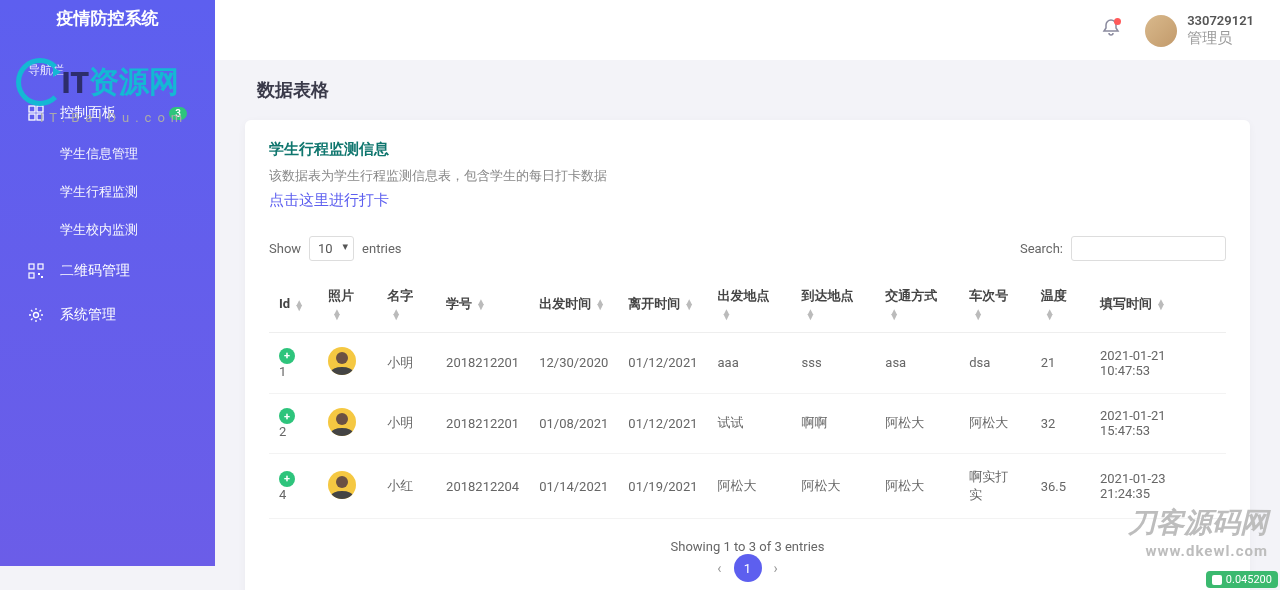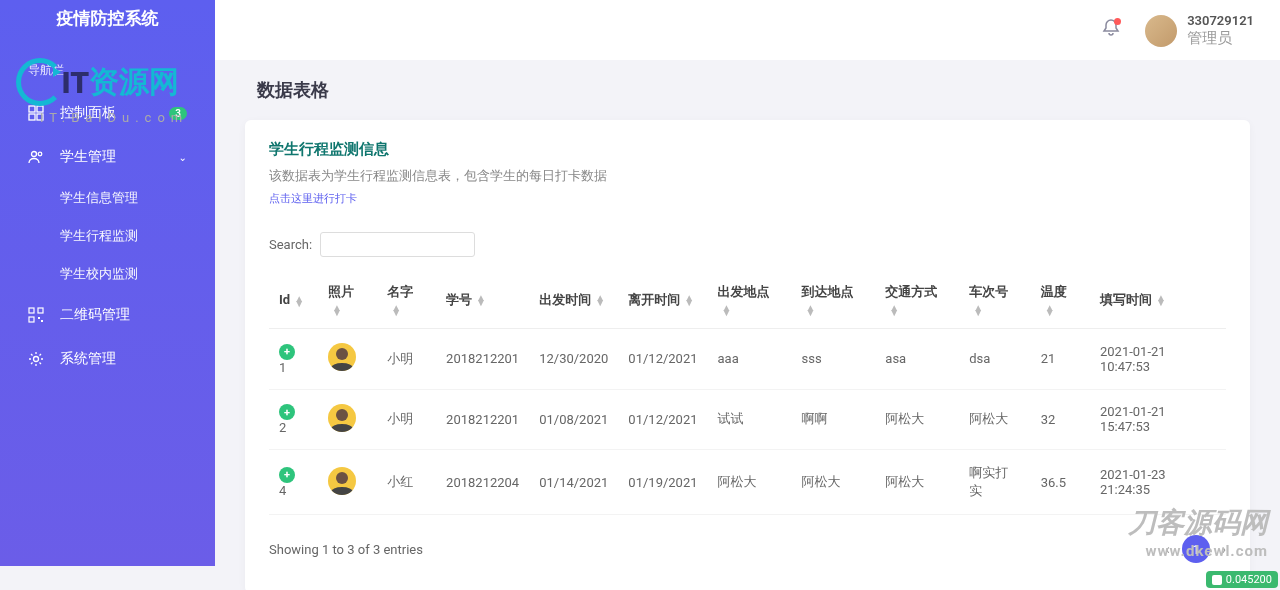--- a/index.html
+++ b/index.html
@@ -18,37 +18,37 @@
 .user { display:flex; align-items:flex-end; gap:10px; }
 .avatar-sm { width:32px; height:32px; border-radius:50%; background:linear-gradient(135deg,#d9b98c,#c29a6b); }
 .user-meta { line-height:1.2; }
 .user-id { font-size:13px; color:#555; font-weight:600; }
 .user-role { font-size:15px; color:#999; }
 .content { position:absolute; left:215px; top:60px; right:0; bottom:0; padding:18px 30px 0; }
 .page-title { font-size:18px; font-weight:700; color:#3a3a4a; margin-bottom:18px; padding-left:12px; }
 .card { background:#fff; border-radius:6px; padding:20px 24px 30px; box-shadow:0 2px 8px rgba(0,0,0,0.04); }
 .card-title { font-size:15px; font-weight:700; color:#0f766e; margin-bottom:8px; }
 .card-desc { font-size:13px; color:#888; margin-bottom:6px; }
-.card-link { font-size:11px; color:#5d5fef; cursor:pointer; }
+.card-link { font-size:15px; color:#5d5fef; cursor:pointer; }
 .table-controls { display:flex; justify-content:space-between; align-items:center; margin-top:26px; font-size:13px; color:#666; }
 .show-entries { display:flex; align-items:center; gap:8px; }
 .show-entries select { padding:4px 20px 4px 8px; border:1px solid #ddd; border-radius:3px; font-size:13px; color:#555; appearance:none; background:#fff; position:relative; }
 .select-wrap { position:relative; }
 .select-wrap::after { content:"▾"; position:absolute; right:6px; top:4px; font-size:11px; color:#555; pointer-events:none; }
 .search-box { display:flex; align-items:center; gap:8px; }
 .search-box input { border:1px solid #ddd; border-radius:3px; padding:4px 8px; font-size:13px; width:155px; }
 table { width:100%; border-collapse:collapse; margin-top:14px; }
 th { text-align:left; font-size:13px; font-weight:700; color:#444; padding:12px 10px; border-bottom:1px solid #eee; position:relative; }
 th .sort { color:#bbb; font-size:10px; margin-left:4px; display:inline-flex; flex-direction:column; line-height:5px; vertical-align:middle; }
 td { font-size:13px; color:#666; padding:14px 10px; border-bottom:1px solid #f3f3f3; vertical-align:middle; }
 .expand-btn { width:16px; height:16px; border-radius:50%; background:#2ec47c; color:#fff; display:inline-flex; align-items:center; justify-content:center; font-size:11px; font-weight:700; margin-right:6px; cursor:pointer; }
 .avatar-cell { width:28px; height:28px; border-radius:50%; background:#f5c842; display:inline-flex; align-items:center; justify-content:center; position:relative; overflow:hidden; }
 .avatar-cell::before { content:""; position:absolute; width:12px; height:12px; background:#6b5143; border-radius:50%; top:5px; }
 .avatar-cell::after { content:""; position:absolute; width:22px; height:10px; background:#444; bottom:-2px; border-radius:50% 50% 0 0; }
-.footer-row { display:flex; justify-content:space-between; align-items:center; margin-top:20px; font-size:13px; color:#666; }
+.footer-row { display:flex; justify-content:space-between; align-items:center; margin-top:20px; font-size:13px; color:#666;flex-direction:column; }
 .pagination { display:flex; align-items:center; gap:12px; }
 .pg-btn { color:#999; cursor:pointer; font-size:14px; }
 .pg-num { width:28px; height:28px; border-radius:50%; background:#5d5fef; color:#fff; display:flex; align-items:center; justify-content:center; font-size:13px; cursor:pointer; }
 .watermark-logo { position:absolute; left:16px; top:58px; font-size:30px; font-weight:900; pointer-events:none; z-index:5; }
 .watermark-logo .icon-c { display:inline-block; width:48px; height:48px; border:5px solid #14b8d4; border-right-color:transparent; border-radius:50%; position:relative; vertical-align:middle; margin-right:-10px; }
 .watermark-logo .icon-c::after { content:""; position:absolute; right:-2px; top:4px; width:0; height:0; border-left:8px solid #14b8d4; border-top:5px solid transparent; border-bottom:5px solid transparent; }
 .watermark-logo .t1 { color:#2d2d6b; vertical-align:middle; }
 .watermark-logo .t2 { color:#14b8d4; vertical-align:middle; }
 .watermark-sub { position:absolute; left:40px; top:110px; font-size:13px; letter-spacing:6px; color:#aaa; pointer-events:none; z-index:5; }
 .watermark-br { position:absolute; right:12px; bottom:30px; text-align:right; pointer-events:none; }
@@ -68,31 +68,20 @@
       <svg width="16" height="16" viewBox="0 0 16 16" fill="none">
           <rect x="1" y="1" width="6" height="6" stroke="#fff" stroke-width="1.3"></rect>
           <rect x="9" y="1" width="6" height="6" stroke="#fff" stroke-width="1.3"></rect>
           <rect x="1" y="9" width="6" height="6" stroke="#fff" stroke-width="1.3"></rect>
           <rect x="9" y="9" width="6" height="6" stroke="#fff" stroke-width="1.3"></rect>
         </svg>
     </span>
     <span>控制面板</span>
     <span class="badge">3</span>
   </div>
-  <div class="nav-item">
-    <span class="ico">
-      <svg width="16" height="16" viewBox="0 0 16 16" fill="none">
-          <circle cx="6" cy="5" r="2.5" stroke="#fff" stroke-width="1.3"></circle>
-          <path d="M1 14c0-2.5 2-4.5 5-4.5s5 2 5 4.5" stroke="#fff" stroke-width="1.3"></path>
-          <circle cx="12" cy="5" r="1.8" stroke="#fff" stroke-width="1.3"></circle>
-        </svg>
-    </span>
-    <span>学生管理</span>
-    <span class="chev">⌄</span>
-  </div>
   <div class="sub-item">学生信息管理</div>
   <div class="sub-item">学生行程监测</div>
   <div class="sub-item">学生校内监测</div>
   <div class="nav-item">
     <span class="ico">
       <svg width="16" height="16" viewBox="0 0 16 16" fill="none">
           <rect x="1" y="1" width="5" height="5" stroke="#fff" stroke-width="1.2"></rect>
           <rect x="10" y="1" width="5" height="5" stroke="#fff" stroke-width="1.2"></rect>
           <rect x="1" y="10" width="5" height="5" stroke="#fff" stroke-width="1.2"></rect>
           <rect x="10" y="10" width="2" height="2" fill="#fff"></rect>
@@ -129,20 +118,29 @@
 </div>
 
 <div class="content">
   <div class="page-title">数据表格</div>
   <div class="card">
     <div class="card-title">学生行程监测信息</div>
     <div class="card-desc">该数据表为学生行程监测信息表，包含学生的每日打卡数据</div>
     <div class="card-link">点击这里进行打卡</div>
 
     <div class="table-controls">
+      <div class="show-entries">
+        <span>Show</span>
+        <span class="select-wrap">
+          <select>
+            <option>10</option>
+          </select>
+        </span>
+        <span>entries</span>
+      </div>
       <div class="search-box">
         <span>Search:</span>
         <input type="text" style="">
       </div>
     </div>
 
     <table>
       <thead>
         <tr id="thead-row">
             <th>Id<span class="sort">

